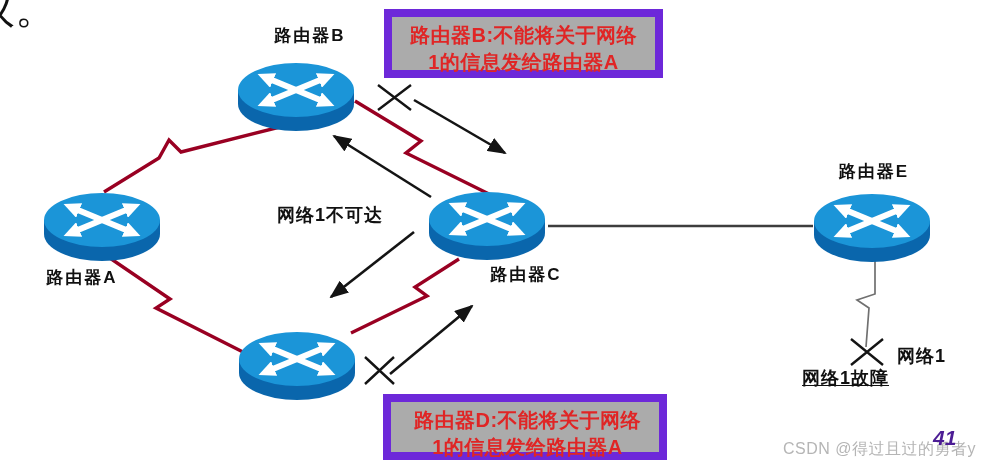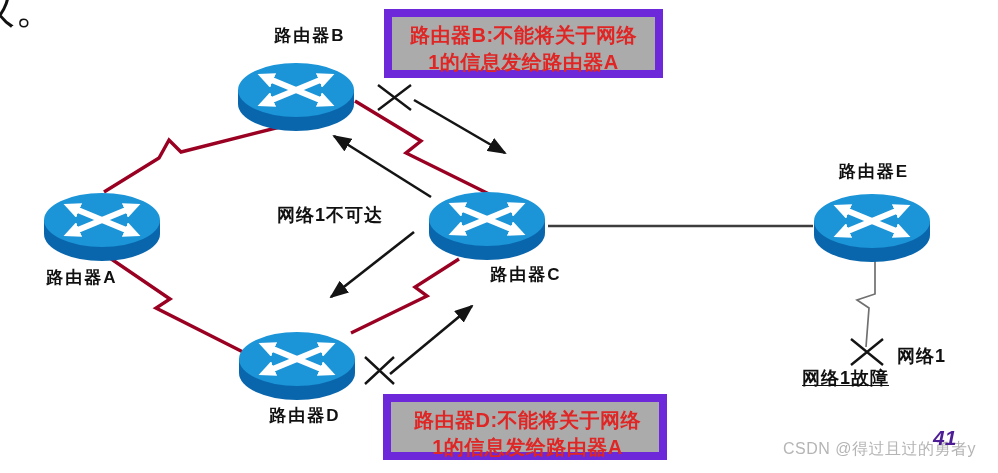--- a/index.html
+++ b/index.html
@@ -84,21 +84,20 @@
       <use href="#router-shape"></use>
       </g>
     <g transform="translate(810,185)">
       <use href="#router-shape"></use>
       </g>
   </svg>
 
   <div class="lbl center" style="left:246px;top:24px;width:128px;">路由器B</div>
   <div class="lbl center" style="left:18px;top:266px;width:128px;">路由器A</div>
   <div class="lbl center" style="left:462px;top:263px;width:128px;">路由器C</div>
-  <div class="lbl center" style="left:241px;top:404px;width:128px;">路由器D</div>
   <div class="lbl center" style="left:810px;top:160px;width:128px;">路由器E</div>
 
   <div class="annot" style="left:277px;top:203px;">网络1不可达</div>
   <div class="annot" style="left:897px;top:301px;margin-top:43px;">网络1</div>
   <div class="annot" style="left:802px;top:366px;text-decoration:underline;">网络1故障</div>
 
   <div class="callout" style="left:384px;top:9px;width:279px;height:69px;">
     <div>路由器B:不能将关于网络</div>
     <div>1的信息发给路由器A</div>
   </div>

